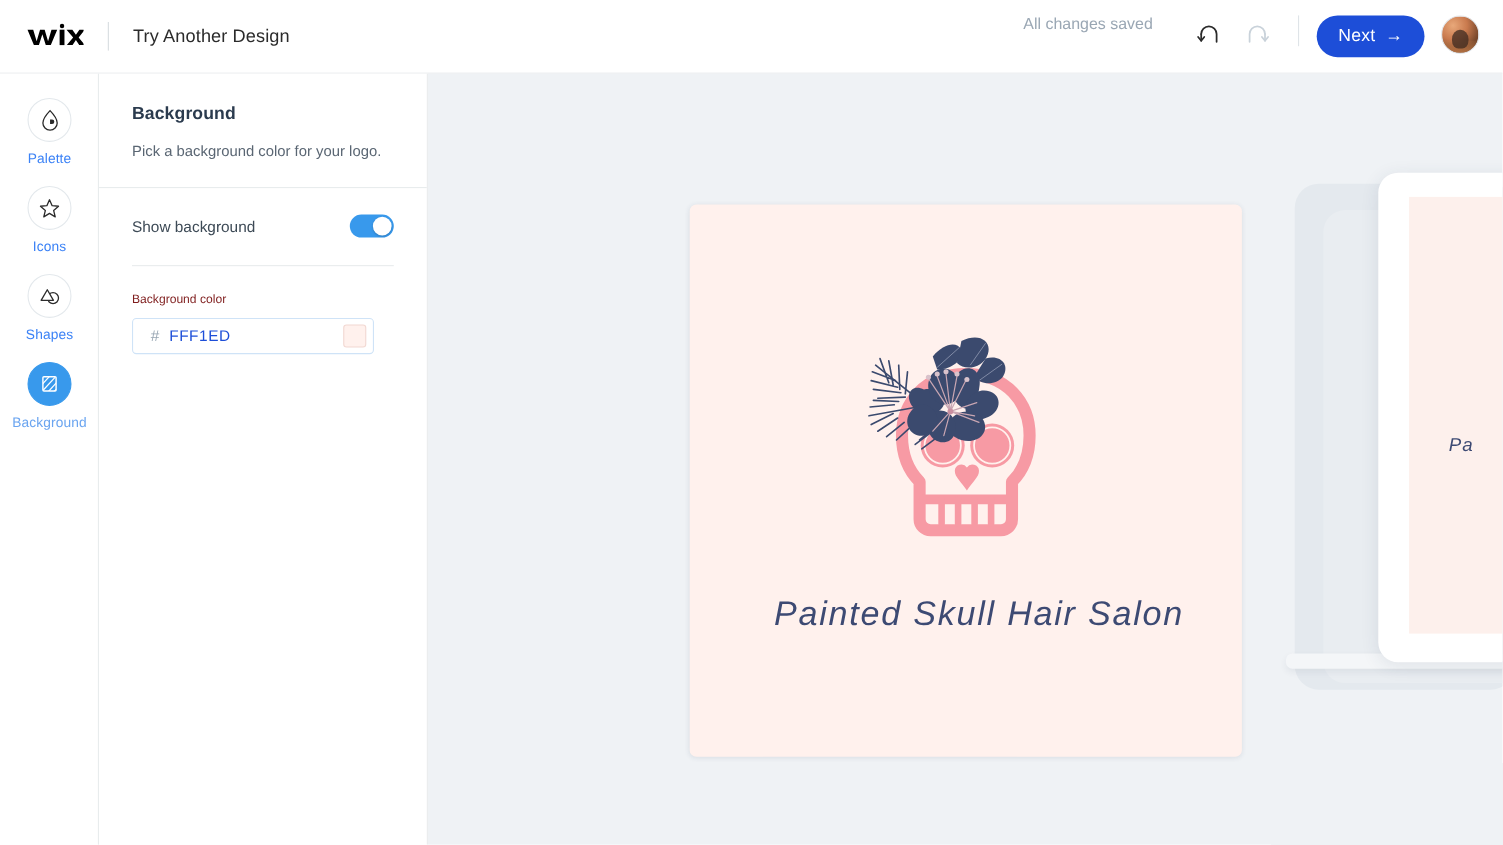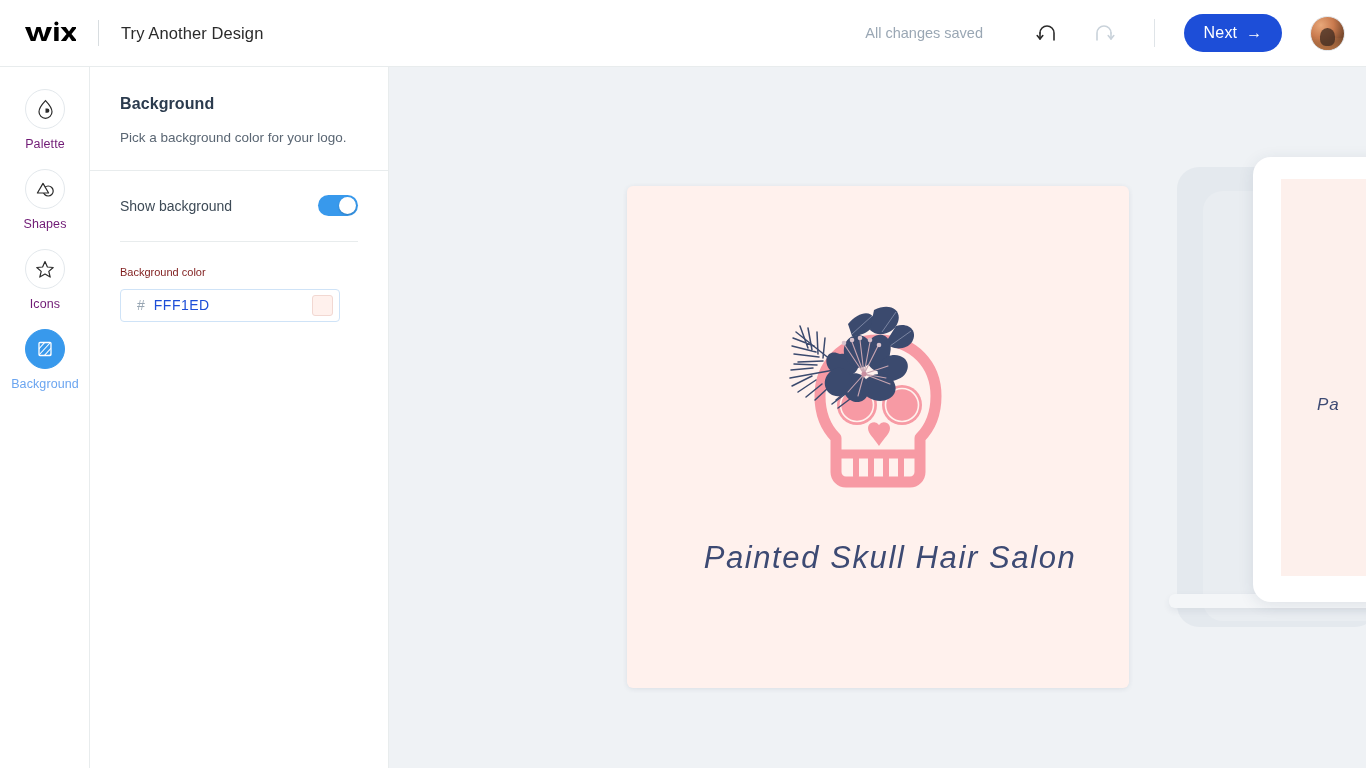--- a/index.html
+++ b/index.html
@@ -25,22 +25,22 @@
   }
   .topbar-sep {
     width: 1px; height: 26px; background: #d8dde0;
     margin-left: 22px; margin-right: 22px;
   }
   .try-design {
     font-size: 16.5px; color: #2b2b2b; letter-spacing: .1px;
     white-space: nowrap;
   }
   .topbar-right {
-    margin-left: auto; display: flex; align-items: center;
-    padding-right: 21px; gap: 13px;
+    margin-left: auto; display: flex; align-items: flex-start;
+    padding-right: 21px; gap: 0;
   }
   .saved-text {
     font-size: 14.5px; color: #9aa7b4; margin-right: 34px; white-space: nowrap;
   }
   .icon-btn {
     width: 34px; height: 34px; display: flex;
     align-items: center; justify-content: center;
     margin-right: 10px; background: none; border: none; cursor: pointer;
   }
   .vsep { width: 1px; height: 28px; background: #dfe4e8; margin: 0 16px 0 10px; }
@@ -80,21 +80,21 @@
   }
   .rail-circle {
     width: 40px; height: 40px; border-radius: 50%;
     border: 1px solid #e3e8ec; background: #fff;
     display: flex; align-items: center; justify-content: center;
   }
   .rail-item.active .rail-circle {
     background: #3899ec; border-color: #3899ec;
   }
   .rail-label {
-    margin-top: 8px; font-size: 12.5px; color: #701a75; letter-spacing: .1px;
+    margin-top: 8px; font-size: 12.5px; color: #3b82f6; letter-spacing: .1px;
   }
   .rail-item.active .rail-label { color: #6ba5f0; }
 
   
   .panel {
     position: absolute; left: 90px; top: 67px;
     width: 299px; height: 701px;
     background: #ffffff; border-right: 1px solid #e8eced;
   }
   .panel-head { padding: 28px 30px 22px 30px; }
@@ -256,35 +256,35 @@
           <path d="M9.5 1.6 C9.5 1.6 3 8.4 3 12.8 A6.5 6.5 0 0 0 16 12.8 C16 8.4 9.5 1.6 9.5 1.6 Z" fill="none" stroke="#2b2b2b" stroke-width="1.2"></path>
           <path d="M9.5 9.6 L11.3 9.6 A2.1 2.1 0 0 1 11.3 13.8 L9.5 13.8 Z" fill="#2b2b2b"></path>
         </svg>
       </div>
       <div class="rail-label">Palette</div>
     </div>
 
 
     <div class="rail-item">
       <div class="rail-circle">
+        <svg width="20" height="19" viewBox="0 0 20 19">
+          <path d="M10 1.6 L12.4 7 L18.2 7.5 L13.8 11.4 L15.2 17.1 L10 14 L4.8 17.1 L6.2 11.4 L1.8 7.5 L7.6 7 Z" fill="none" stroke="#2b2b2b" stroke-width="1.2" stroke-linejoin="round"></path>
+        </svg>
+      </div>
+      <div class="rail-label">Icons</div>
+    </div>
+
+    <div class="rail-item">
+      <div class="rail-circle">
         <svg width="21" height="19" viewBox="0 0 21 19">
           <circle cx="13.2" cy="11" r="5" fill="none" stroke="#2b2b2b" stroke-width="1.2"></circle>
           <path d="M8 3.4 L13.6 13 L2.4 13 Z" fill="#ffffff" stroke="#2b2b2b" stroke-width="1.2" stroke-linejoin="round"></path>
         </svg>
       </div>
       <div class="rail-label">Shapes</div>
-    </div>
-
-    <div class="rail-item">
-      <div class="rail-circle">
-        <svg width="20" height="19" viewBox="0 0 20 19">
-          <path d="M10 1.6 L12.4 7 L18.2 7.5 L13.8 11.4 L15.2 17.1 L10 14 L4.8 17.1 L6.2 11.4 L1.8 7.5 L7.6 7 Z" fill="none" stroke="#2b2b2b" stroke-width="1.2" stroke-linejoin="round"></path>
-        </svg>
-      </div>
-      <div class="rail-label">Icons</div>
     </div>
 
     <div class="rail-item active">
       <div class="rail-circle">
         <svg width="20" height="20" viewBox="0 0 20 20">
           <defs>
             <clipPath id="bgclip">
                 <rect x="4" y="3.5" width="12" height="13" rx="1"></rect>
               </clipPath>
           </defs>

